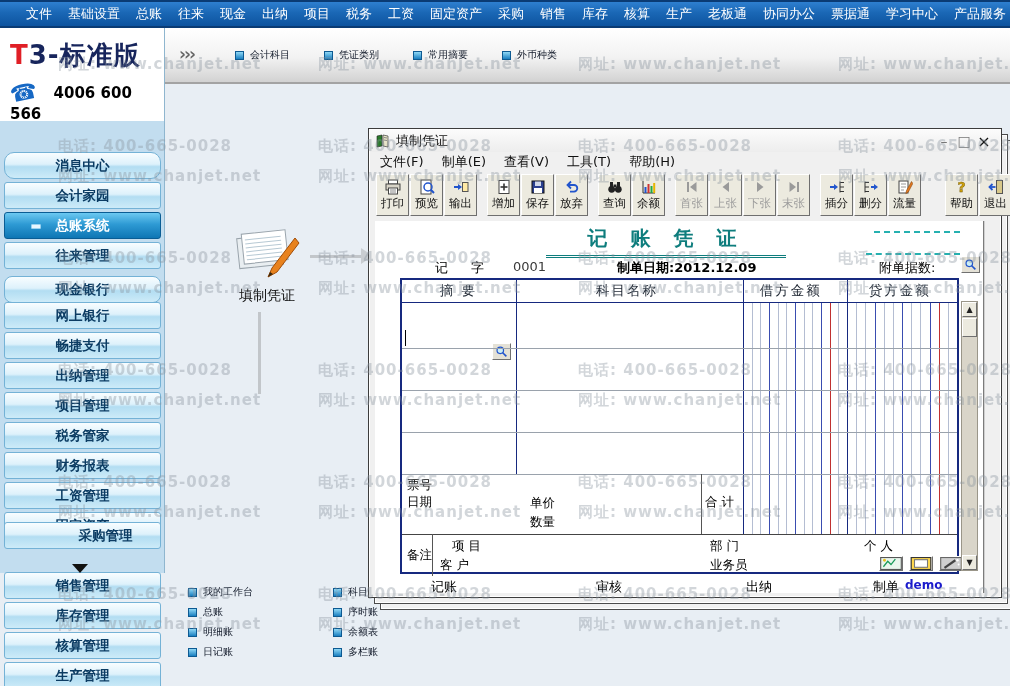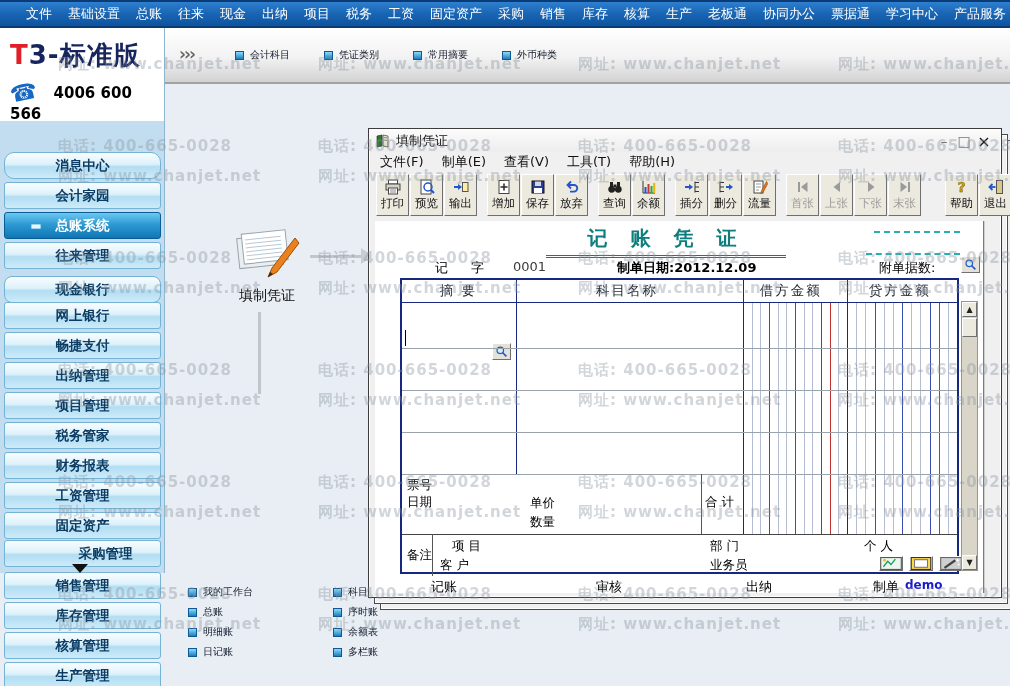--- a/index.html
+++ b/index.html
@@ -189,21 +189,21 @@
       </div>
       <div class="sb-btn" style="top: 328px;">
         <span>财务报表</span>
       </div>
       <div class="sb-btn" style="top: 358px;">
         <span>工资管理</span>
       </div>
       <div class="sb-btn" style="top: 388px;">
         <span>固定资产</span>
       </div>
-      <div class="sb-btn" style="top: 416px; padding-left: 46px;">
+      <div class="sb-btn" style="top: 398px; padding-left: 46px;">
         <span>采购管理</span>
       </div>
       <div class="sb-btn" style="top: 448px;">
         <span>销售管理</span>
       </div>
       <div class="sb-btn" style="top: 478px;">
         <span>库存管理</span>
       </div>
       <div class="sb-btn" style="top: 508px; text-align: center;">
         <span>核算管理</span>
@@ -392,20 +392,48 @@
               <line x1="2" y1="2" x2="2" y2="14" stroke="#333"></line>
               <rect x="3.5" y="8" width="2" height="6" fill="#2255cc"></rect>
               <rect x="6.5" y="5" width="2" height="9" fill="#cc3333"></rect>
               <rect x="9.5" y="7" width="2" height="7" fill="#22aa44"></rect>
               <rect x="12.2" y="4" width="2" height="10" fill="#e8b500"></rect>
             </svg></div>
           <div class="tl">余额</div>
         </div>
       </div>
       <div class="tb-group">
+        <div class="tb-btn disabled">
+          <div class="ic"><svg viewBox="0 0 16 16">
+              <rect x="3" y="3" width="2" height="10" fill="#9a9a9a"></rect>
+              <path d="M12.5 3 L6 8 L12.5 13 Z" fill="#9a9a9a"></path>
+            </svg></div>
+          <div class="tl">首张</div>
+        </div>
+        <div class="tb-btn disabled">
+          <div class="ic"><svg viewBox="0 0 16 16">
+              <path d="M11 3 L4.5 8 L11 13 Z" fill="#9a9a9a"></path>
+            </svg></div>
+          <div class="tl">上张</div>
+        </div>
+        <div class="tb-btn disabled">
+          <div class="ic"><svg viewBox="0 0 16 16">
+              <path d="M5 3 L11.5 8 L5 13 Z" fill="#9a9a9a"></path>
+            </svg></div>
+          <div class="tl">下张</div>
+        </div>
+        <div class="tb-btn disabled">
+          <div class="ic"><svg viewBox="0 0 16 16">
+              <path d="M3.5 3 L10 8 L3.5 13 Z" fill="#9a9a9a"></path>
+              <rect x="11" y="3" width="2" height="10" fill="#9a9a9a"></rect>
+            </svg></div>
+          <div class="tl">末张</div>
+        </div>
+      </div>
+      <div class="tb-group">
         <div class="tb-btn">
           <div class="ic"><svg viewBox="0 0 16 16">
               <path d="M1 8 h5" stroke="#2255cc" stroke-width="2"></path>
               <path d="M5 5 l4 3 -4 3 z" fill="#2255cc"></path>
               <line x1="11" y1="2.5" x2="11" y2="13.5" stroke="#333"></line>
               <line x1="11" y1="3.5" x2="15" y2="3.5" stroke="#333"></line>
               <line x1="11" y1="8" x2="15" y2="8" stroke="#333"></line>
               <line x1="11" y1="12.5" x2="15" y2="12.5" stroke="#333"></line>
             </svg></div>
           <div class="tl">插分</div>
@@ -423,48 +451,20 @@
         </div>
         <div class="tb-btn">
           <div class="ic"><svg viewBox="0 0 16 16">
               <rect x="2" y="2" width="9" height="12" fill="#fff" stroke="#444"></rect>
               <line x1="4" y1="5" x2="9" y2="5" stroke="#999"></line>
               <line x1="4" y1="8" x2="9" y2="8" stroke="#999"></line>
               <line x1="4" y1="11" x2="7" y2="11" stroke="#999"></line>
               <path d="M14.5 2.5 L9.5 11.5 L8.8 14.6 L11.3 13 L15.8 4.5 Z" fill="#e07820" stroke="#8a4a10" stroke-width="0.6"></path>
             </svg></div>
           <div class="tl">流量</div>
-        </div>
-      </div>
-      <div class="tb-group">
-        <div class="tb-btn disabled">
-          <div class="ic"><svg viewBox="0 0 16 16">
-              <rect x="3" y="3" width="2" height="10" fill="#9a9a9a"></rect>
-              <path d="M12.5 3 L6 8 L12.5 13 Z" fill="#9a9a9a"></path>
-            </svg></div>
-          <div class="tl">首张</div>
-        </div>
-        <div class="tb-btn disabled">
-          <div class="ic"><svg viewBox="0 0 16 16">
-              <path d="M11 3 L4.5 8 L11 13 Z" fill="#9a9a9a"></path>
-            </svg></div>
-          <div class="tl">上张</div>
-        </div>
-        <div class="tb-btn disabled">
-          <div class="ic"><svg viewBox="0 0 16 16">
-              <path d="M5 3 L11.5 8 L5 13 Z" fill="#9a9a9a"></path>
-            </svg></div>
-          <div class="tl">下张</div>
-        </div>
-        <div class="tb-btn disabled">
-          <div class="ic"><svg viewBox="0 0 16 16">
-              <path d="M3.5 3 L10 8 L3.5 13 Z" fill="#9a9a9a"></path>
-              <rect x="11" y="3" width="2" height="10" fill="#9a9a9a"></rect>
-            </svg></div>
-          <div class="tl">末张</div>
         </div>
       </div>
       <div class="tb-group far">
         <div class="tb-btn">
           <div class="ic"><svg viewBox="0 0 16 16">
               <text x="3.5" y="13" font-size="14" font-weight="bold" fill="#cfa00a" stroke="#6a5200" stroke-width="0.4">?</text>
             </svg></div>
           <div class="tl">帮助</div>
         </div>
         <div class="tb-btn">

